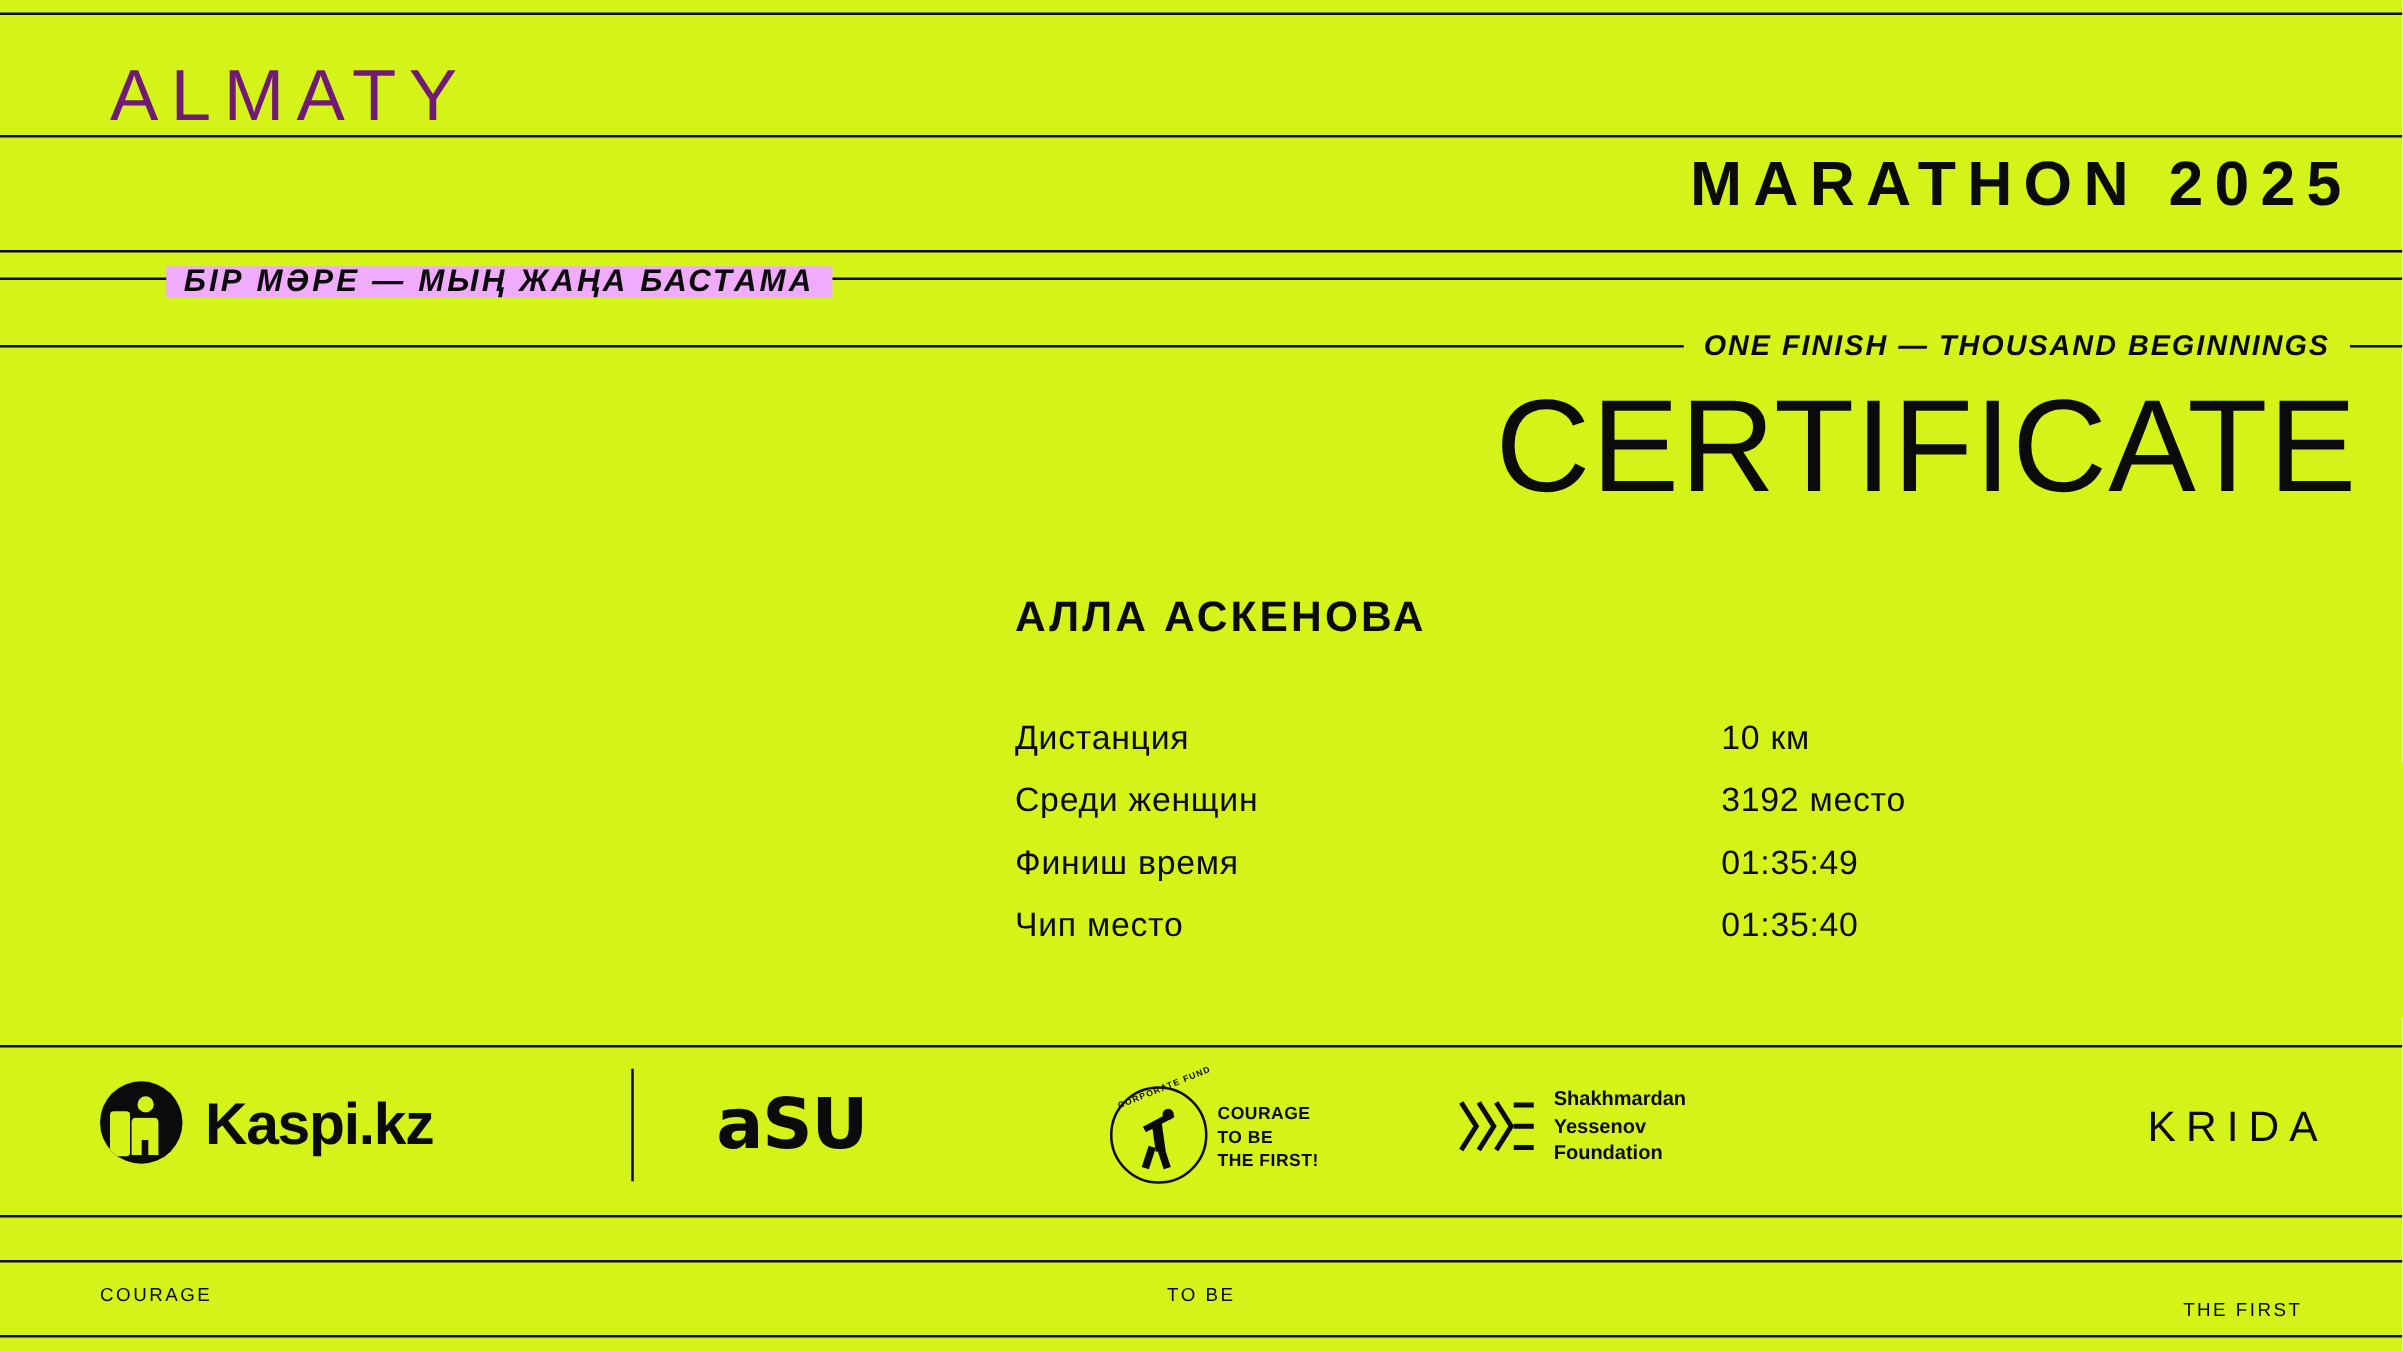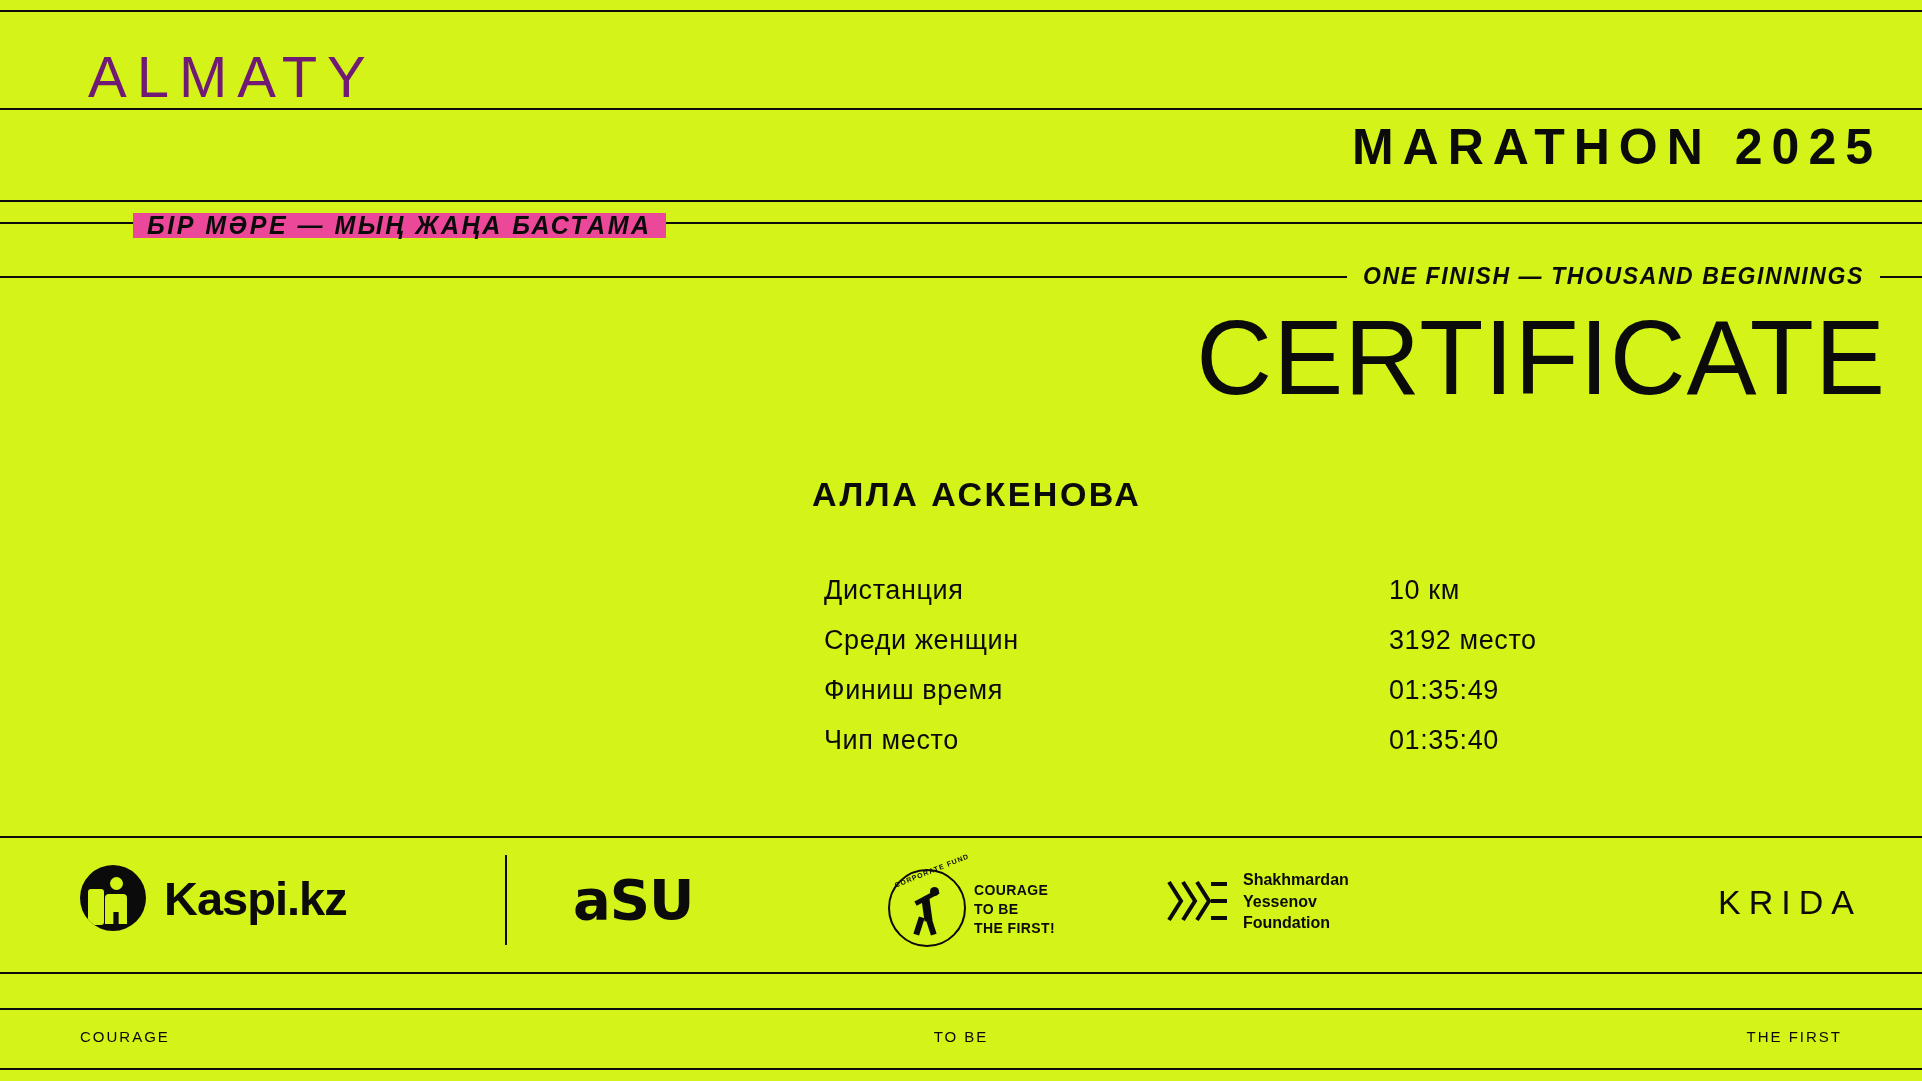--- a/index.html
+++ b/index.html
@@ -56,21 +56,21 @@
   .tagline-kz {
     position: absolute;
     left: 133px;
     top: 213px;
     font-size: 25px;
     font-weight: bold;
     font-style: italic;
     letter-spacing: 2.5px;
     color: #0b0b0b;
     line-height: 1;
-    background: #ec4899;
+    background: #f0abfc;
     padding: 0 14px;
   }
   .tagline-en {
     position: absolute;
     right: 42px;
     top: 265px;
     font-size: 23px;
     font-weight: bold;
     font-style: italic;
     letter-spacing: 1.6px;
@@ -114,21 +114,20 @@
   .result-row {
     display: flex;
     align-items: baseline;
     height: 50px;
   }
   .result-label {
     width: 565px;
     font-size: 27px;
     letter-spacing: 0.6px;
     color: #0b0b0b;
-    margin-left: 12px;
   }
   .result-value {
     font-size: 27px;
     letter-spacing: 0.6px;
     color: #0b0b0b;
   }
 
   
   .sponsors {
     position: absolute;
@@ -327,21 +326,21 @@
   }
   .footer-item {
     position: absolute;
     font-size: 15px;
     letter-spacing: 2px;
     color: #0b0b0b;
     font-weight: 500;
   }
   .footer-left { left: 80px; top: 8px; }
   .footer-center { left: 50%; top: 8px; transform: translateX(-50%); }
-  .footer-right { right: 80px; top: 8px; }
+  .footer-right { right: 80px; top: 20px; }
 </style>
 </head>
 <body>
 
 <div class="cert">
 
   <div class="rule" style="top:10px;"></div>
   <div class="rule" style="top:108px;"></div>
   <div class="rule" style="top:200px;"></div>
   <div class="rule" style="top:222px;"></div>

